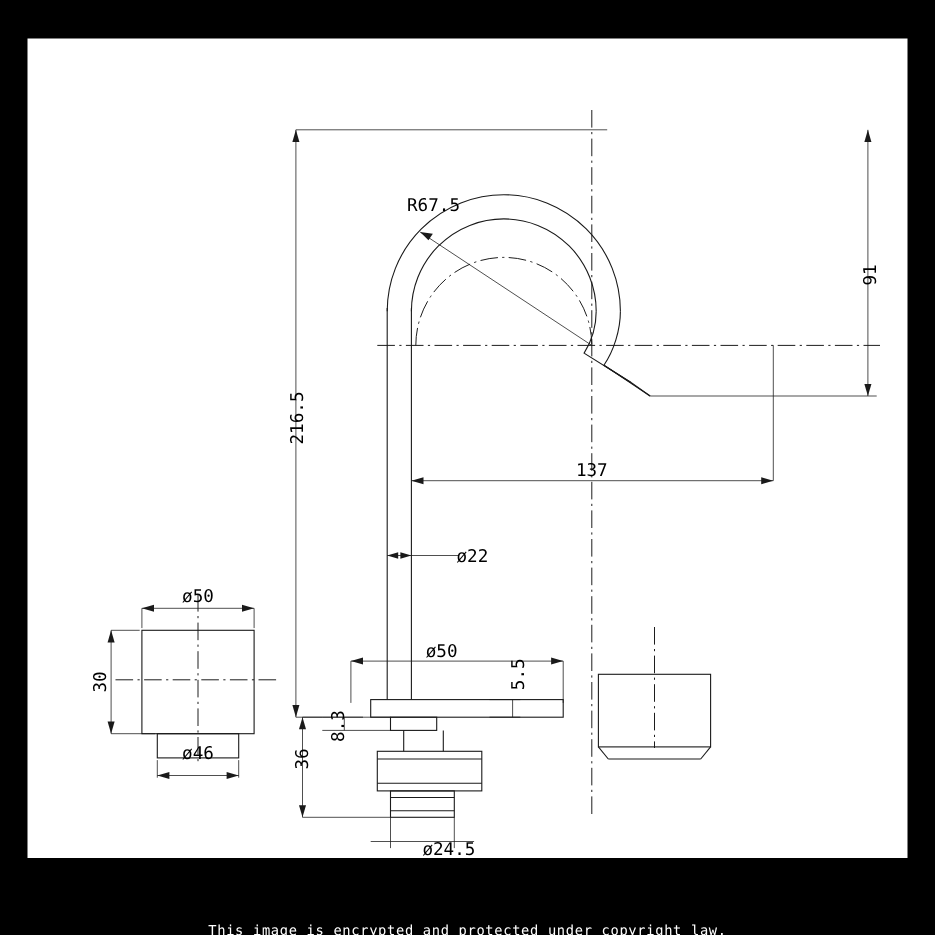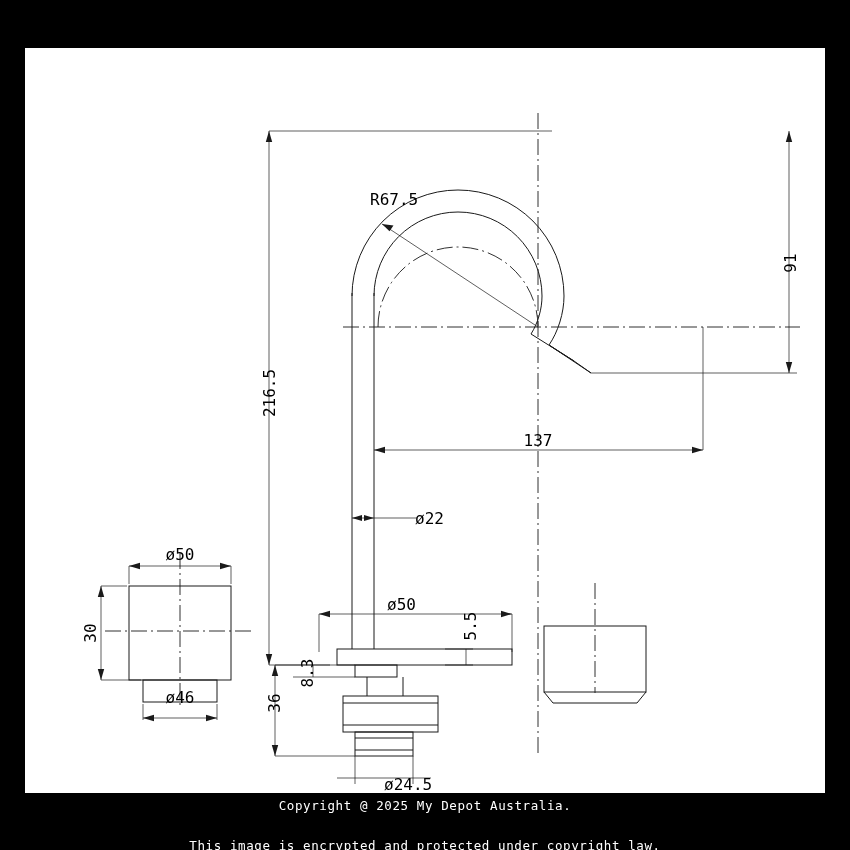--- a/index.html
+++ b/index.html
@@ -11,21 +11,21 @@
     position: relative;
     width: 850px;
     height: 850px;
     background: #000000;
     font-family: "DejaVu Sans Mono", monospace;
     overflow: hidden;
   }
   #sheet {
     position: absolute;
     left: 25px;
-    top: 48px;
+    top: 35px;
     width: 800px;
     height: 745px;
     background: #ffffff;
   }
   #drawing {
     position: absolute;
     left: 0;
     top: 0;
     width: 800px;
     height: 745px;
@@ -199,16 +199,15 @@
         <text x="288" y="625" transform="rotate(-90 288 625)" text-anchor="middle">8.3</text>
         <text x="255" y="655" transform="rotate(-90 255 655)" text-anchor="middle">36</text>
         <text x="359" y="742">ø24.5</text>
         <text x="155" y="512" text-anchor="middle">ø50</text>
         <text x="71" y="585" transform="rotate(-90 71 585)" text-anchor="middle">30</text>
         <text x="155" y="655" text-anchor="middle">ø46</text>
       </g>
     </svg>
   </div>
 
-  <div class="footer" id="footer-line-1">Copyright @ 2025 My Depot Australia.</div>
   <div class="footer" id="footer-line-2">This image is encrypted and protected under copyright law.</div>
 
 </div>
 
 </body></html>

